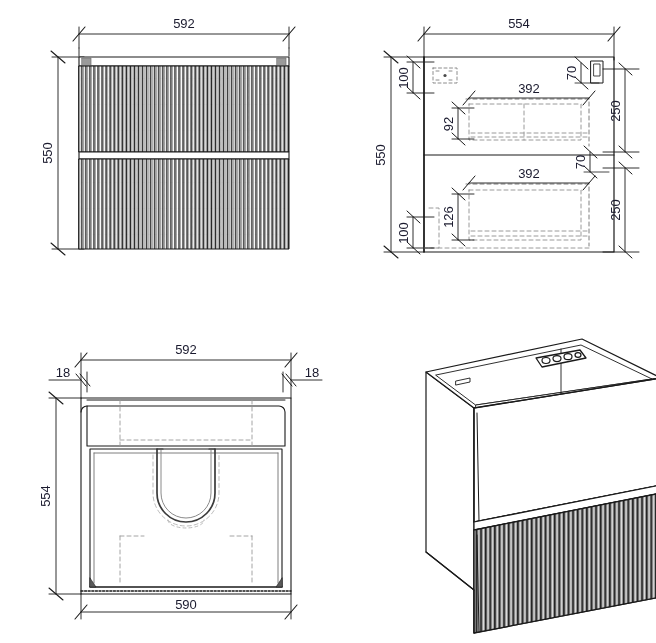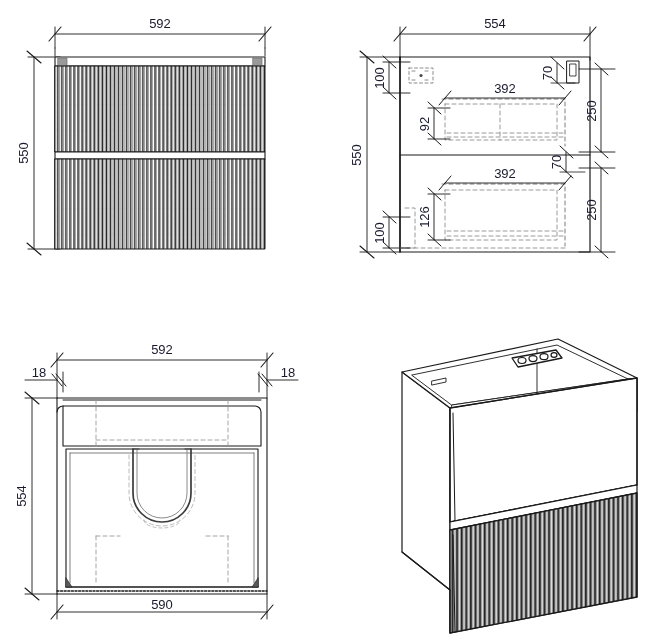--- a/index.html
+++ b/index.html
@@ -1,18 +1,18 @@
 <!DOCTYPE html>
 <html><head>
 <meta charset="utf-8">
 <style>
   html,body{margin:0;padding:0;background:#ffffff;}
   body{width:656px;height:643px;position:relative;overflow:hidden;
        font-family:"Liberation Sans",sans-serif;}
-  .sheet{position:absolute;inset:0;}
+  .sheet{position:absolute;inset:0;padding-left:24px;}
   svg{display:block;}
   .dimtxt{font-family:"Liberation Sans",sans-serif;font-size:13px;fill:#1a1a2e;}
 </style>
 </head>
 <body>
 
 <div class="sheet">
 <svg width="656" height="643" viewBox="0 0 656 643">
   <defs>
 

